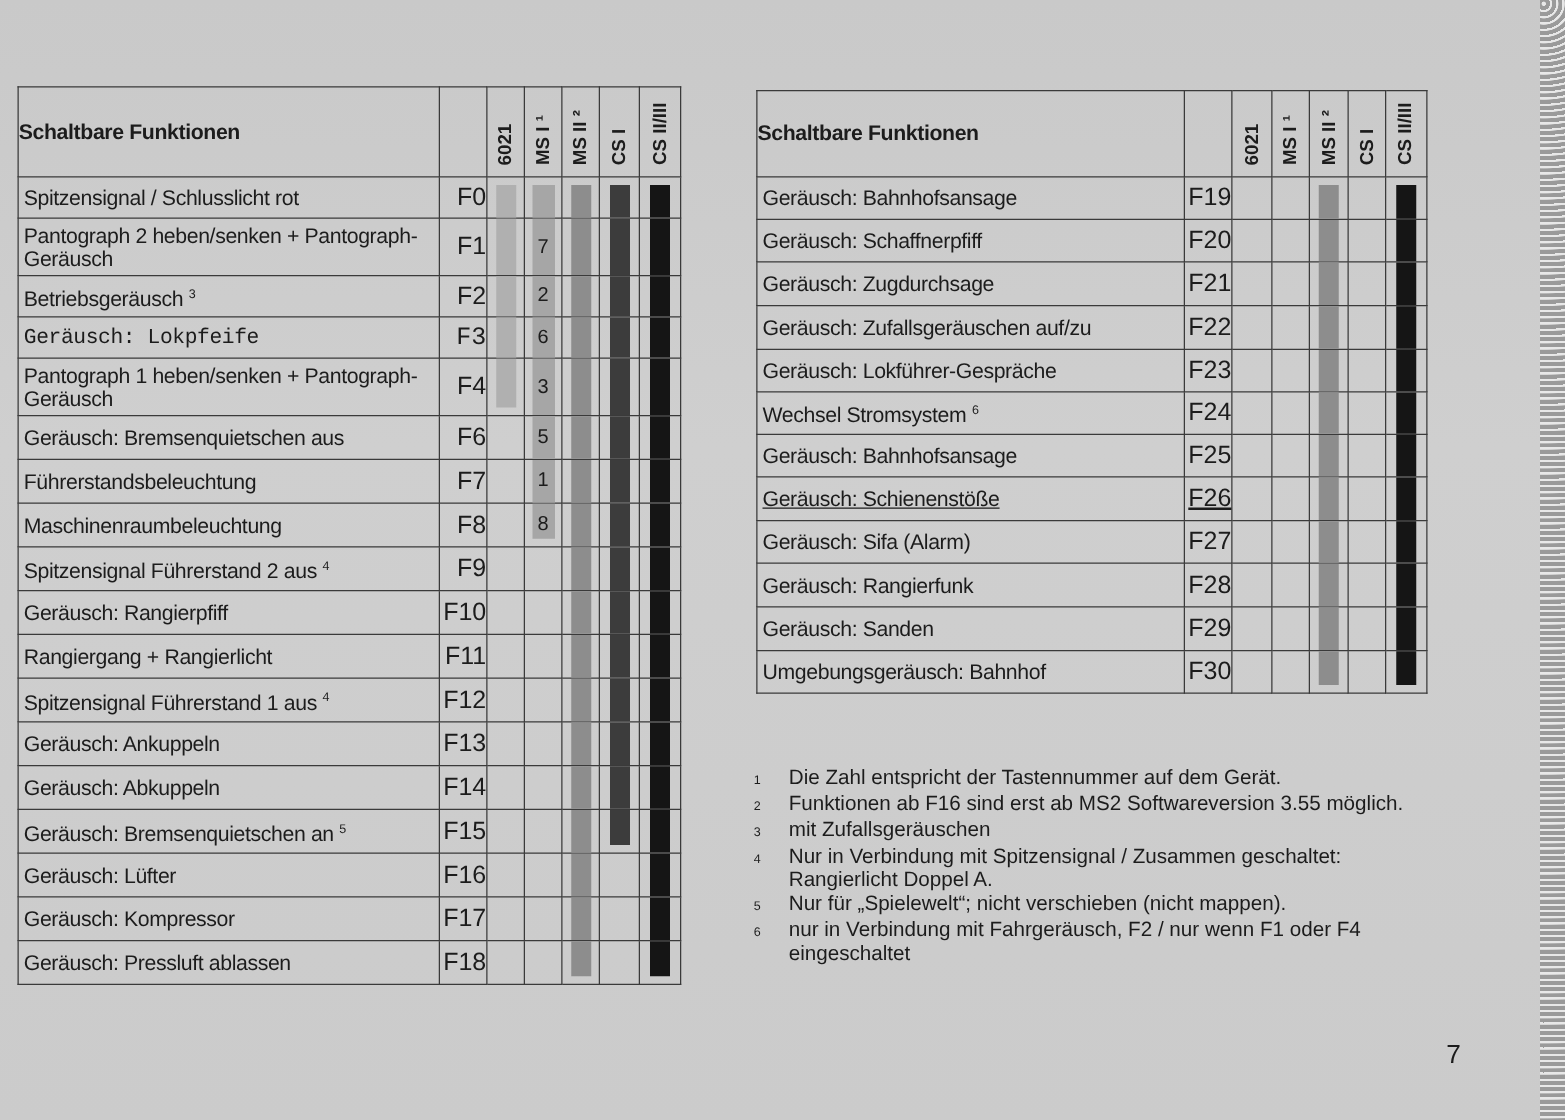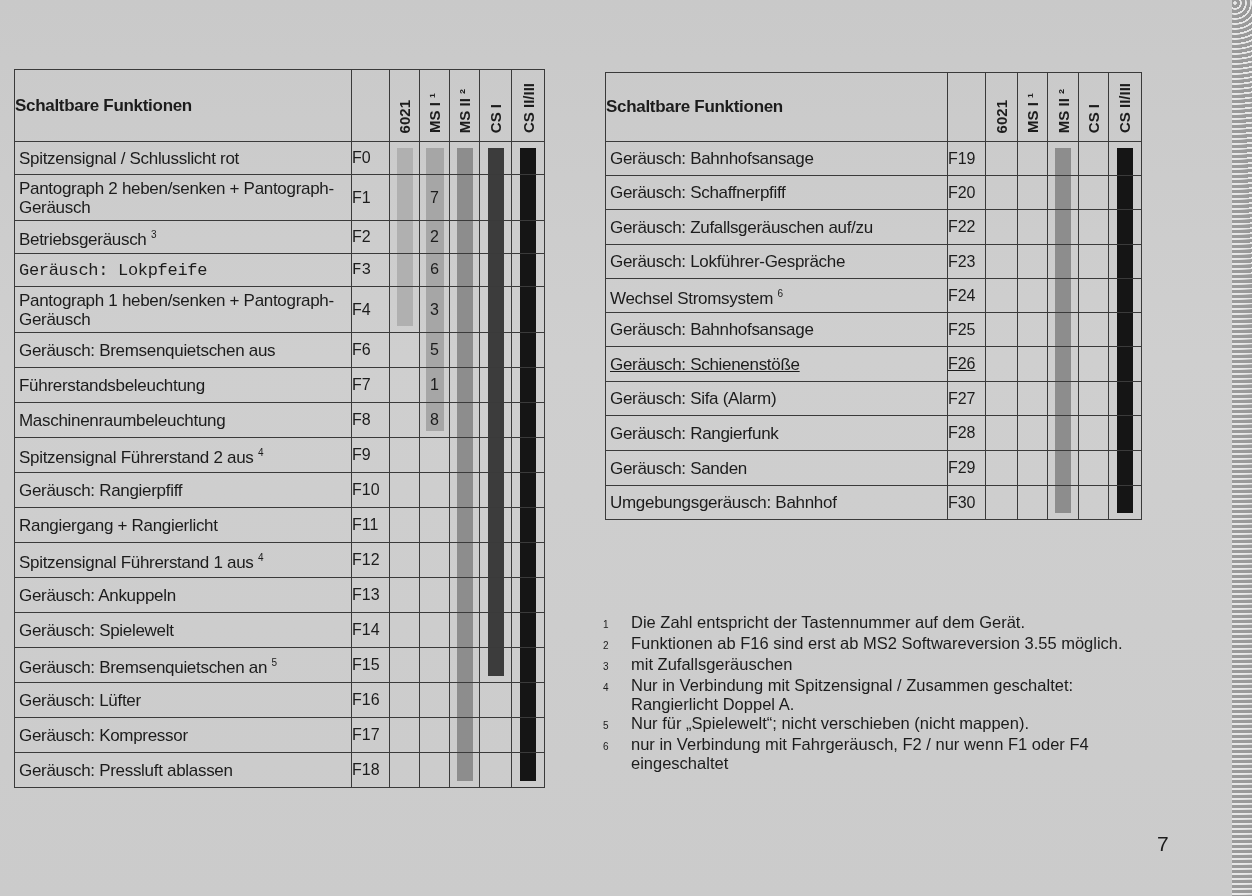--- a/index.html
+++ b/index.html
@@ -5,21 +5,21 @@
   html,body{margin:0;padding:0;}
   body{width:1252px;height:896px;overflow:hidden;background:#b9b9b9;font-family:"Liberation Sans",sans-serif;color:#1c1c1c;position:relative;}
   .page{position:absolute;left:0;top:0;width:1232px;height:896px;background:linear-gradient(180deg,#c9c9c9 0%,#cfcfcf 40%,#cbcbcb 100%);}
   .edge{position:absolute;right:0;top:0;width:20px;height:896px;background:repeating-radial-gradient(circle at 3px 3px,#e8e8e8 0 1.5px,#9a9a9a 2px 5px);}
   table.ft{position:absolute;border-collapse:collapse;table-layout:fixed;}
   table.ft td,table.ft th{border:1.5px solid #3a3a3a;padding:0;position:relative;}
   .hdr-title{font-weight:bold;font-size:17px;text-align:left;padding-left:4px;vertical-align:middle;letter-spacing:-0.3px;}
   .vlab{writing-mode:vertical-rl;transform:rotate(180deg);font-weight:bold;font-size:15px;white-space:nowrap;display:inline-block;line-height:1;}
   .vcell{vertical-align:bottom;text-align:center;padding-bottom:4px !important;}
   .fn{font-size:17px;padding-left:4px !important;line-height:19px;letter-spacing:-0.3px;}
-  .fk{font-size:16px;text-align:left;}
+  .fk{font-size:20px;text-align:right;}
   .sup{font-size:10px;vertical-align:super;}
   .bar{position:absolute;top:0;bottom:0;left:50%;transform:translateX(-50%);}
   .num{position:relative;z-index:2;font-size:16px;text-align:center;}
   .notes{position:absolute;left:603px;top:613px;width:520px;font-size:16.5px;line-height:19px;}
   .note{display:flex;}
   .note .n{width:28px;font-size:10px;padding-top:2px;flex:none;}
   .pageno{position:absolute;left:1157px;top:832px;font-size:21px;}
 </style>
 </head>
 <body>
@@ -271,21 +271,21 @@
           <div class="bar" style="background: rgb(141, 141, 141); width: 16px;"></div>
         </td>
         <td>
           <div class="bar" style="background: rgb(60, 60, 60); width: 16px;"></div>
         </td>
         <td>
           <div class="bar" style="background: rgb(21, 21, 21); width: 16px;"></div>
         </td>
       </tr>
       <tr style="height: 35px;">
-        <td class="fn"><span>Geräusch: Spielewelt</span></td>
+        <td class="fn"><span>Geräusch: Abkuppeln</span></td>
         <td class="fk">F14</td>
         <td></td>
         <td></td>
         <td>
           <div class="bar" style="background: rgb(141, 141, 141); width: 16px;"></div>
         </td>
         <td>
           <div class="bar" style="background: rgb(60, 60, 60); width: 16px;"></div>
         </td>
         <td>
@@ -380,20 +380,33 @@
           <div class="bar" style="background: rgb(141, 141, 141); width: 16px; top: 6px;"></div>
         </td>
         <td></td>
         <td>
           <div class="bar" style="background: rgb(21, 21, 21); width: 16px; top: 6px;"></div>
         </td>
       </tr>
       <tr style="height: 34px;">
         <td class="fn"><span>Geräusch: Schaffnerpfiff</span></td>
         <td class="fk">F20</td>
+        <td></td>
+        <td></td>
+        <td>
+          <div class="bar" style="background: rgb(141, 141, 141); width: 16px;"></div>
+        </td>
+        <td></td>
+        <td>
+          <div class="bar" style="background: rgb(21, 21, 21); width: 16px;"></div>
+        </td>
+      </tr>
+      <tr style="height: 35px;">
+        <td class="fn"><span>Geräusch: Zugdurchsage</span></td>
+        <td class="fk">F21</td>
         <td></td>
         <td></td>
         <td>
           <div class="bar" style="background: rgb(141, 141, 141); width: 16px;"></div>
         </td>
         <td></td>
         <td>
           <div class="bar" style="background: rgb(21, 21, 21); width: 16px;"></div>
         </td>
       </tr>

